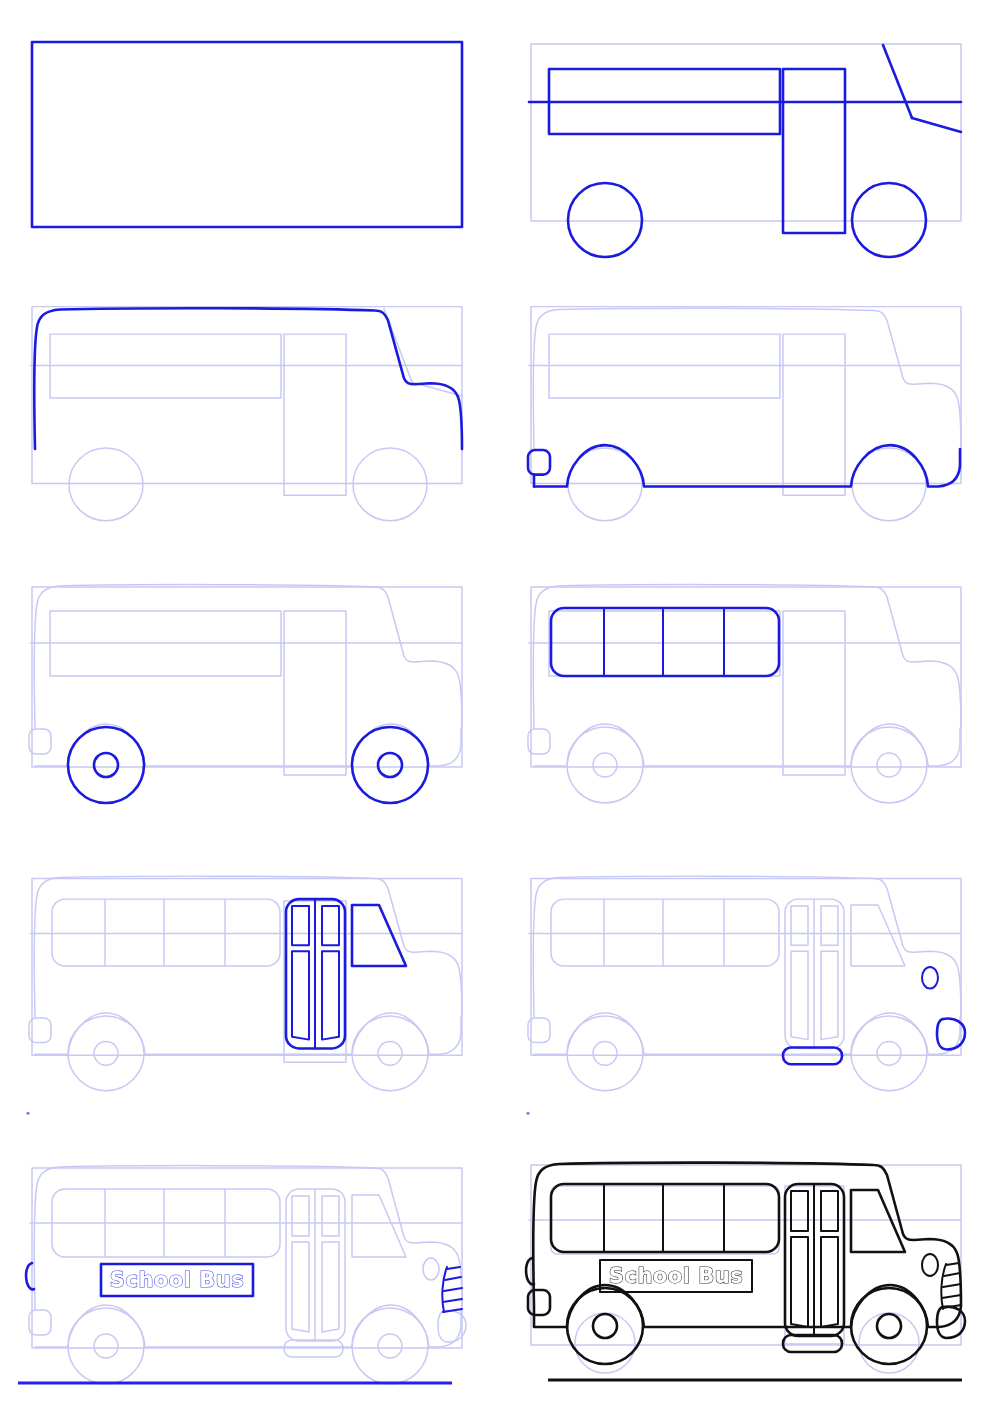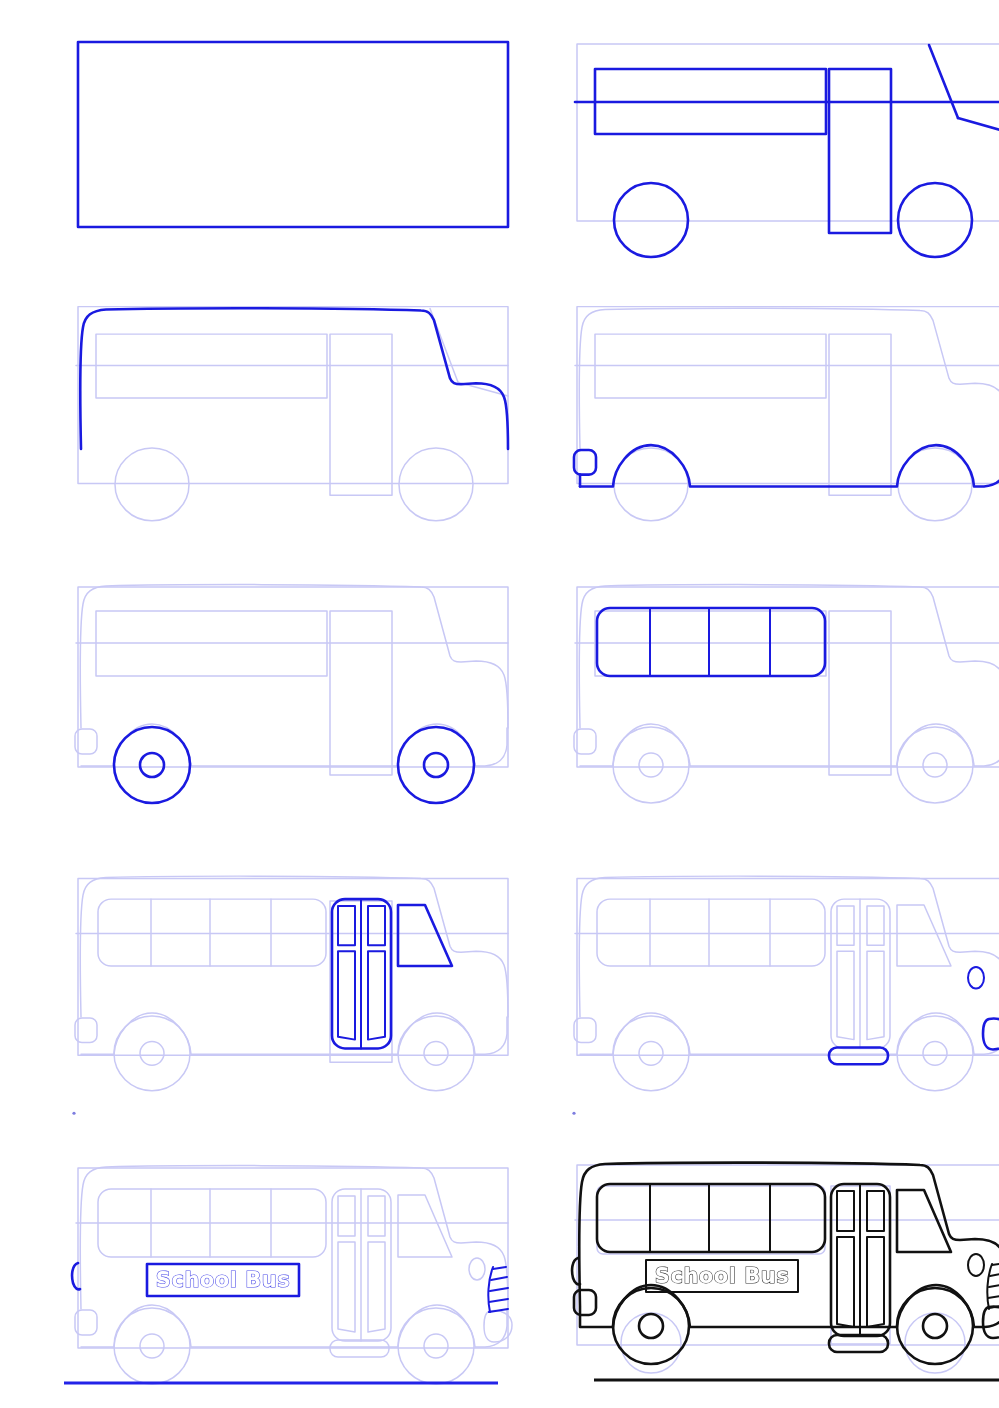--- a/index.html
+++ b/index.html
@@ -14,21 +14,20 @@
     position:relative;
     width:999px;height:1408px;
     display:grid;
     grid-template-columns:500px 499px;
     grid-template-rows:285px 280px 285px 280px 278px;
   }
   .step{
     position:relative;
     width:100%;height:100%;
     overflow:visible;
-    margin-left:46px;
   }
   .step svg{
     position:absolute;
     left:0;top:0;
     width:100%;height:100%;
     display:block;
     overflow:visible;
   }
   .guide-faint{ fill:none; stroke:#c8c8f5; stroke-width:1.5; stroke-linecap:round; stroke-linejoin:round; }
   .active{ fill:none; stroke:#1a1ae0; stroke-width:2.6; stroke-linecap:round; stroke-linejoin:round; }

